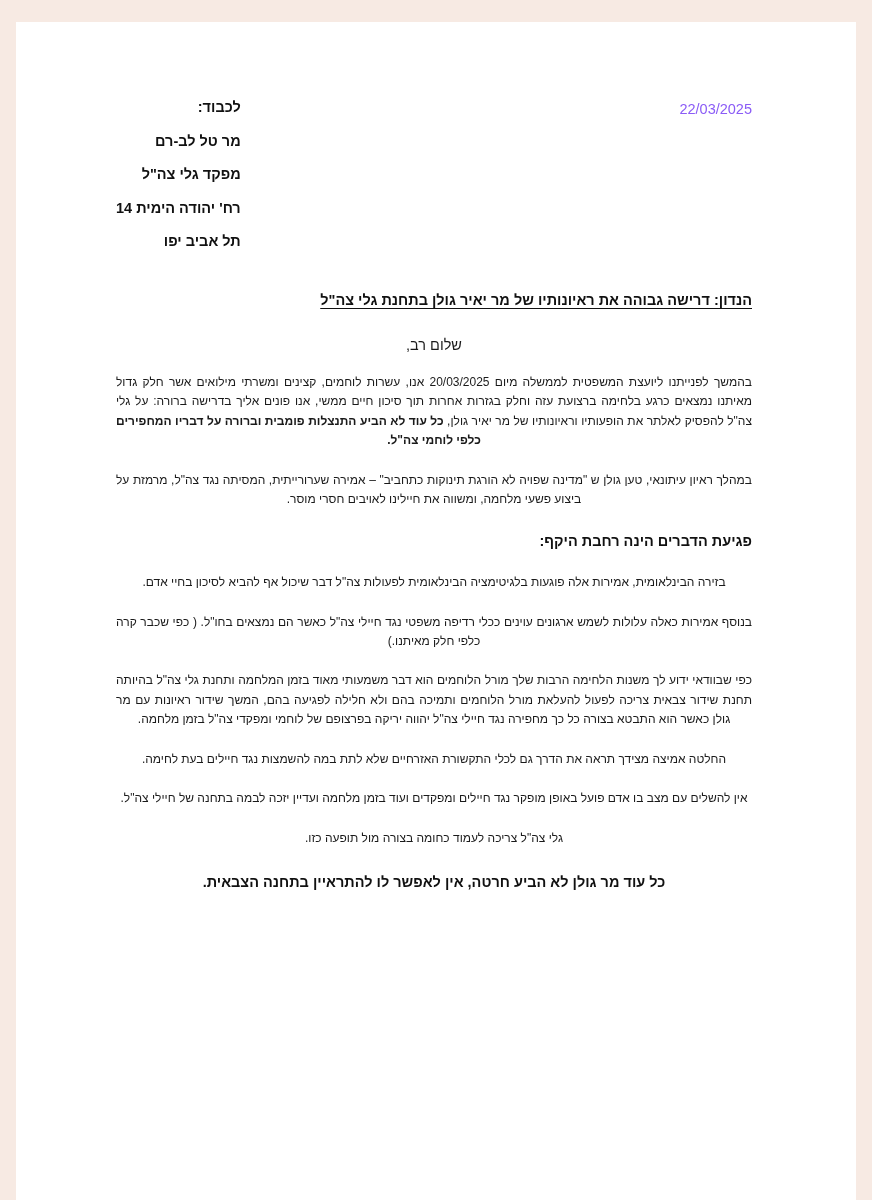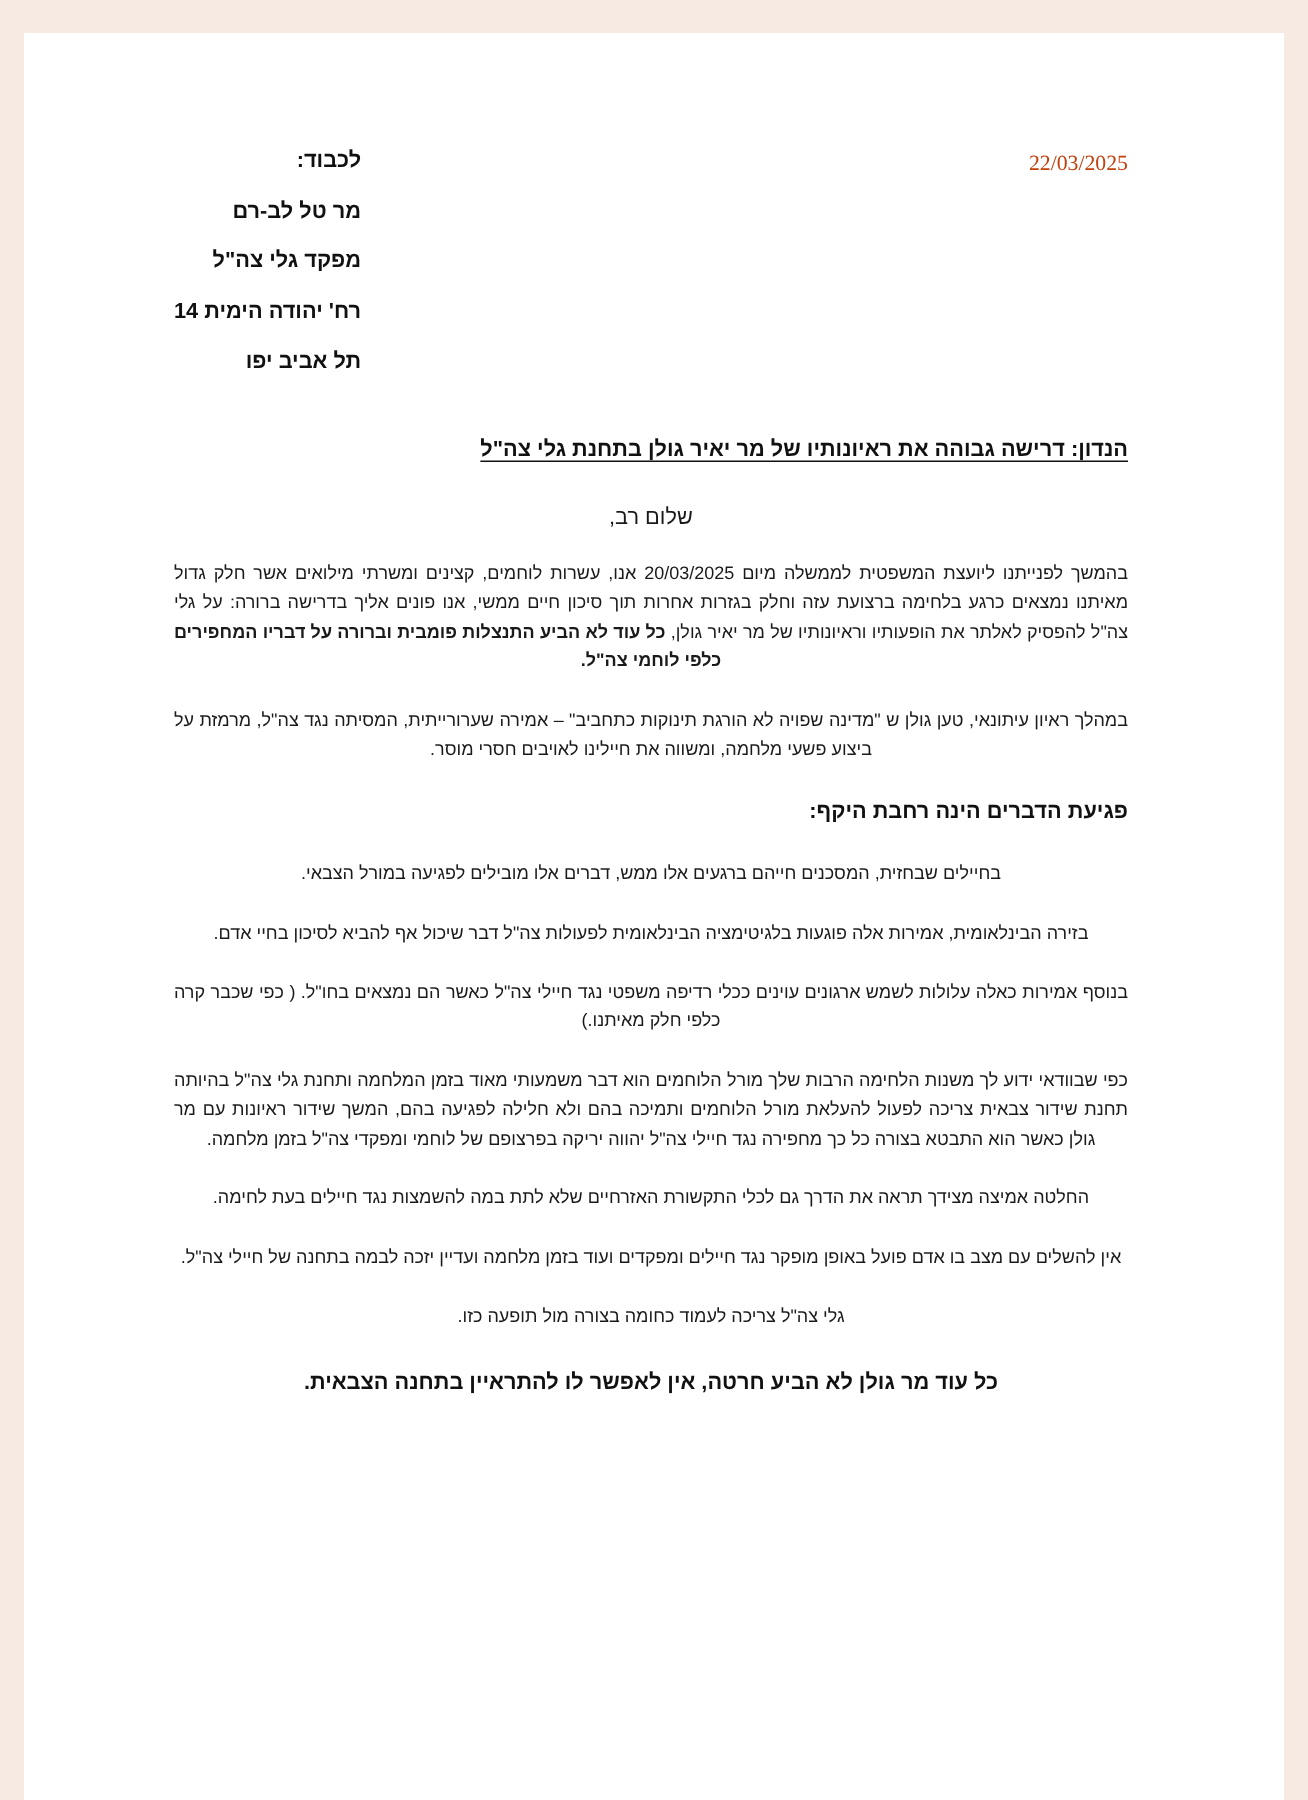--- a/index.html
+++ b/index.html
@@ -50,26 +50,25 @@
   .addressee-line {
     font-size: 14.5px;
     font-weight: bold;
     color: #111111;
     line-height: 1.0;
     margin-bottom: 19px;
     white-space: nowrap;
   }
   .letter-date {
     font-size: 14.5px;
-    color: #c2410c;
+    color: #8b5cf6;
     direction: ltr;
     text-align: left;
     line-height: 1.0;
     padding-top: 2px;
-    font-family: Liberation Serif, serif;
   }
 
   
   .subject-line {
     margin-top: 22px;
     text-align: right;
     direction: rtl;
     font-size: 14.5px;
     font-weight: bold;
     text-decoration: underline;
@@ -143,21 +142,20 @@
 
     <div class="greeting">שלום רב,</div>
 
     <p class="body-para"><span>בהמשך לפנייתנו ליועצת המשפטית לממשלה מיום 20/03/2025 אנו, עשרות לוחמים, קצינים ומשרתי מילואים אשר חלק גדול מאיתנו נמצאים כרגע בלחימה ברצועת עזה וחלק בגזרות אחרות תוך סיכון חיים ממשי, אנו פונים אליך בדרישה ברורה: על גלי צה"ל להפסיק לאלתר את הופעותיו וראיונותיו של מר יאיר גולן, </span><b>כל עוד לא הביע התנצלות פומבית וברורה על דבריו המחפירים כלפי לוחמי צה"ל.</b></p>
 
     <p class="body-para">במהלך ראיון עיתונאי, טען גולן ש "מדינה שפויה לא הורגת תינוקות כתחביב" – אמירה שערורייתית, המסיתה נגד צה"ל, מרמזת על ביצוע פשעי מלחמה, ומשווה את חיילינו לאויבים חסרי מוסר.</p>
 
 
     <div class="section-heading">פגיעת הדברים הינה רחבת היקף:</div>
 
-    <p class="body-para">בחיילים שבחזית, המסכנים חייהם ברגעים אלו ממש, דברים אלו מובילים לפגיעה במורל הצבאי.</p>
 
 
     <p class="body-para">בזירה הבינלאומית, אמירות אלה פוגעות בלגיטימציה הבינלאומית לפעולות צה"ל דבר שיכול אף להביא לסיכון בחיי אדם.</p>
 
     <p class="body-para">בנוסף אמירות כאלה עלולות לשמש ארגונים עוינים ככלי רדיפה משפטי נגד חיילי צה"ל כאשר הם נמצאים בחו"ל. ( כפי שכבר קרה כלפי חלק מאיתנו.)</p>
 
     <p class="body-para">כפי שבוודאי ידוע לך משנות הלחימה הרבות שלך מורל הלוחמים הוא דבר משמעותי מאוד בזמן המלחמה ותחנת גלי צה"ל בהיותה תחנת שידור צבאית צריכה לפעול להעלאת מורל הלוחמים ותמיכה בהם ולא חלילה לפגיעה בהם, המשך שידור ראיונות עם מר גולן כאשר הוא התבטא בצורה כל כך מחפירה נגד חיילי צה"ל יהווה יריקה בפרצופם של לוחמי ומפקדי צה"ל בזמן מלחמה.</p>
 
     <p class="body-para">החלטה אמיצה מצידך תראה את הדרך גם לכלי התקשורת האזרחיים שלא לתת במה להשמצות נגד חיילים בעת לחימה.</p>
 

